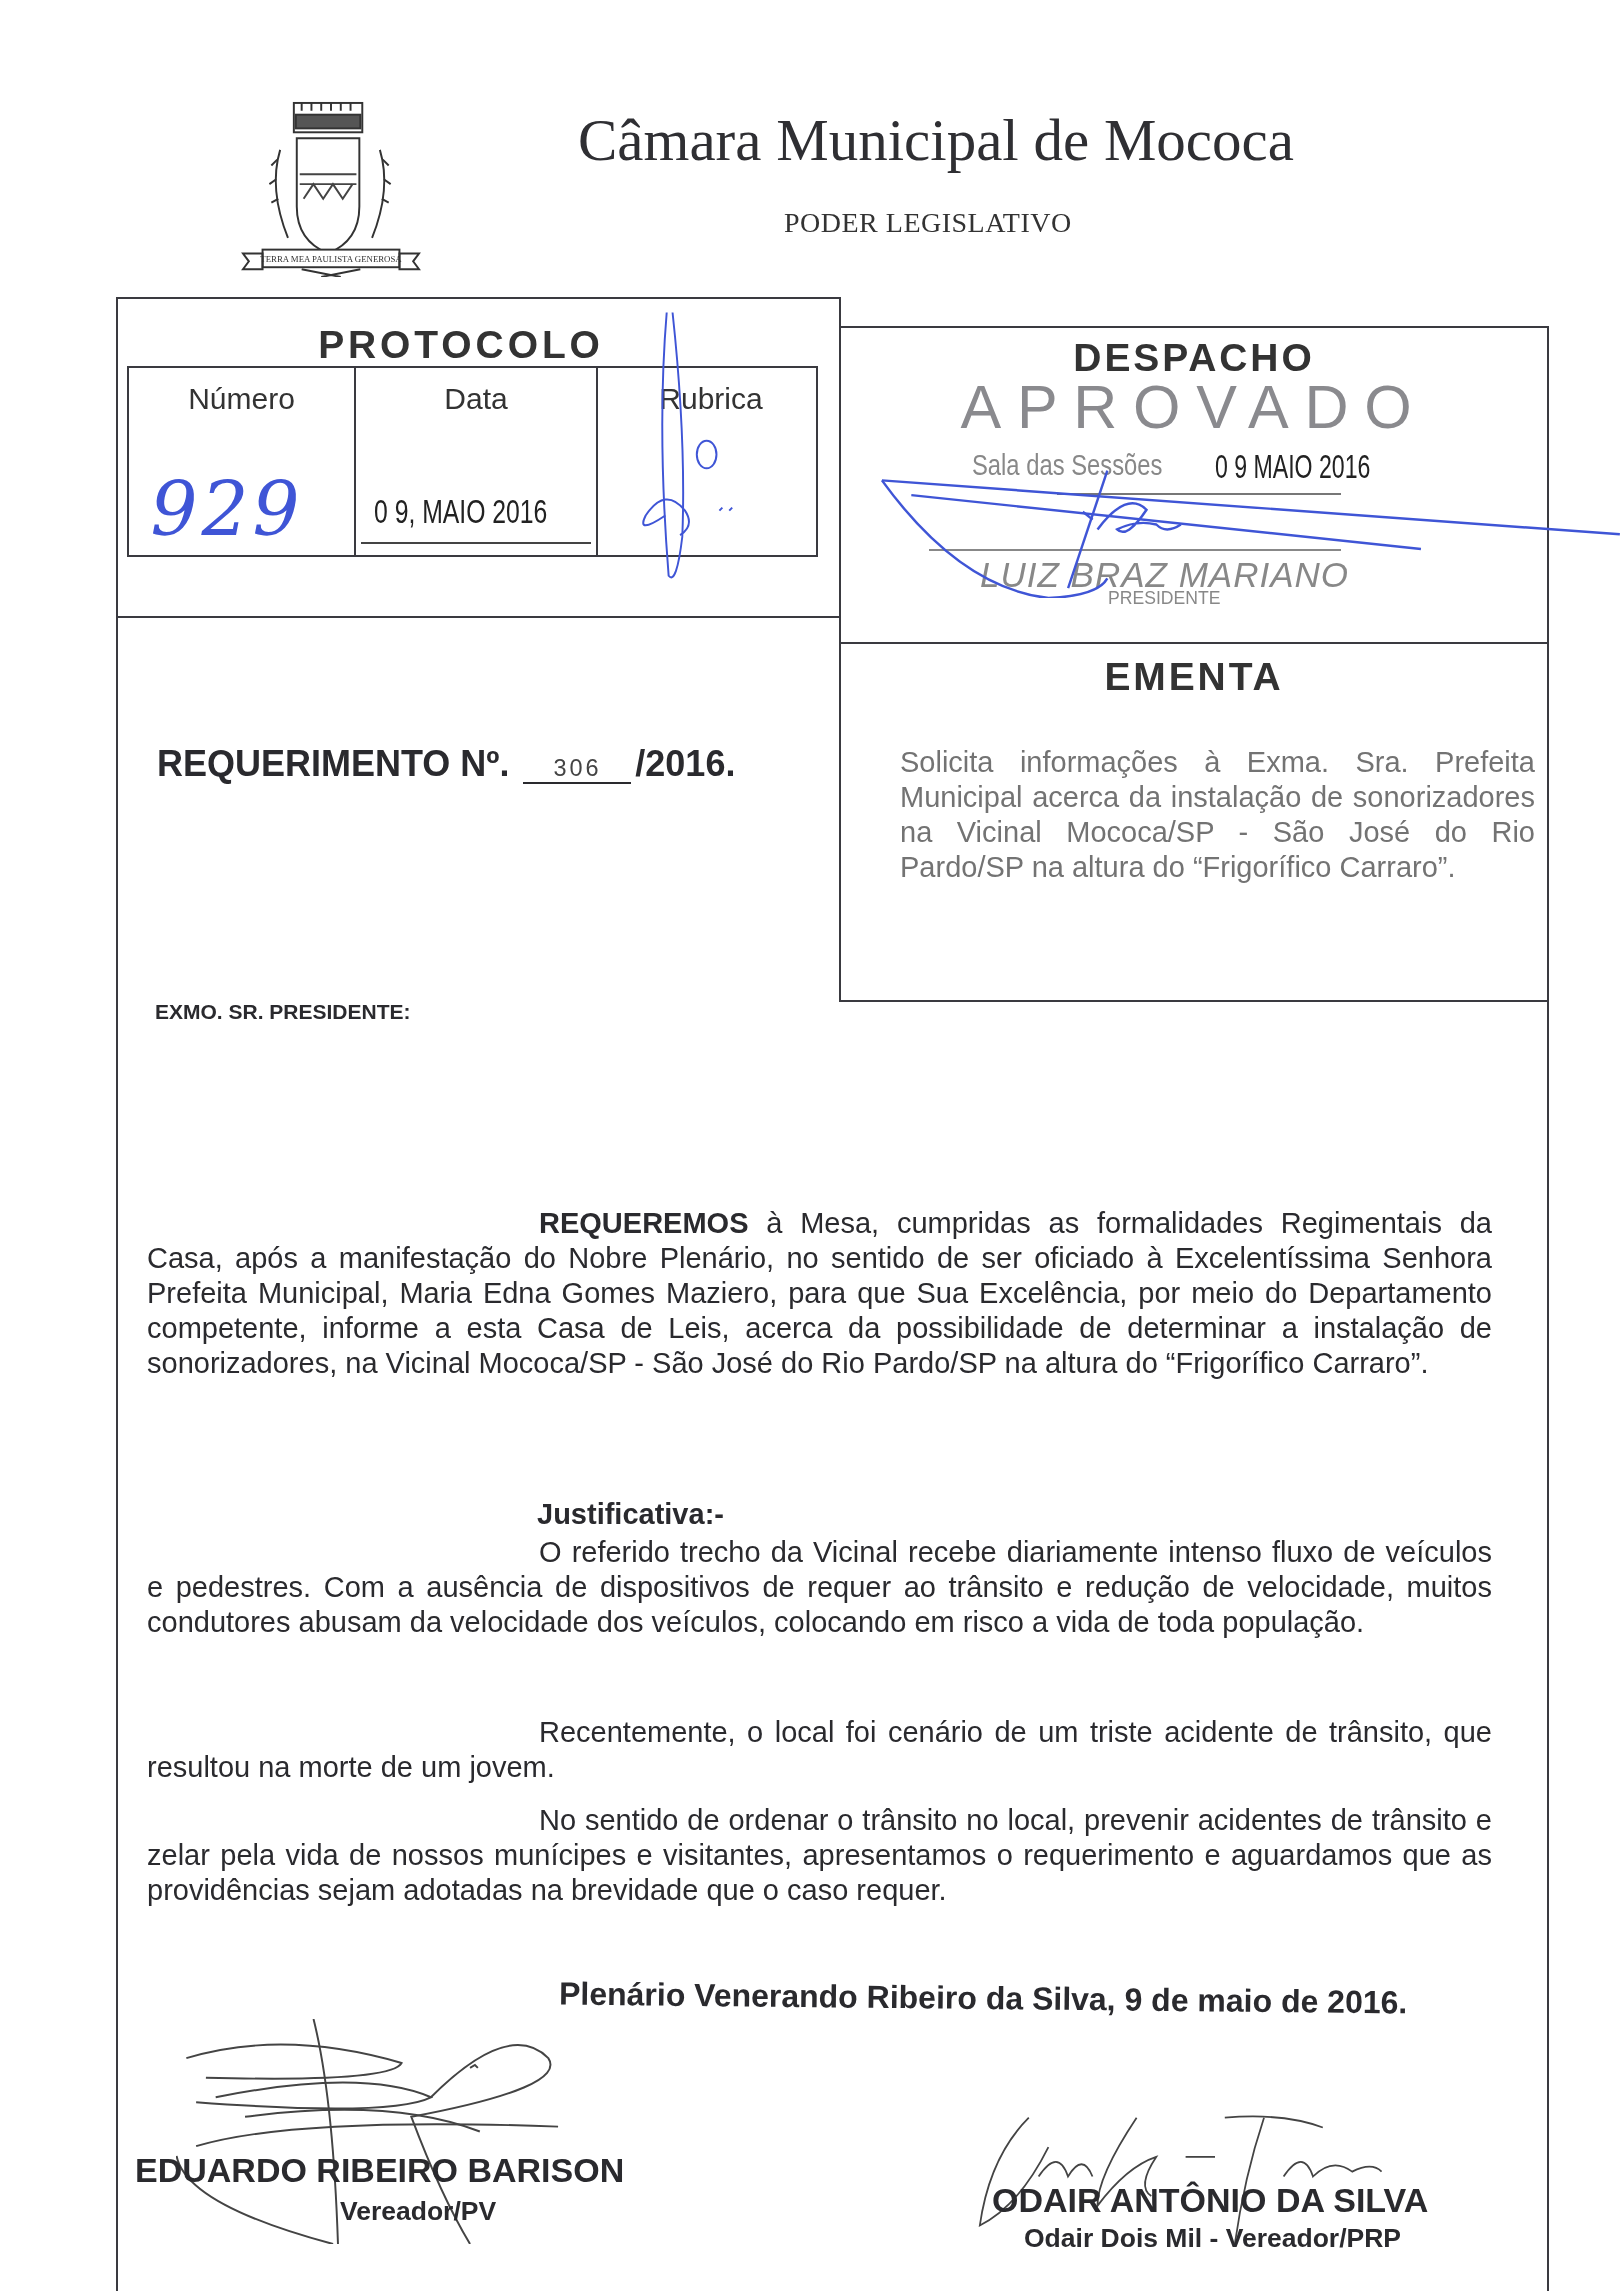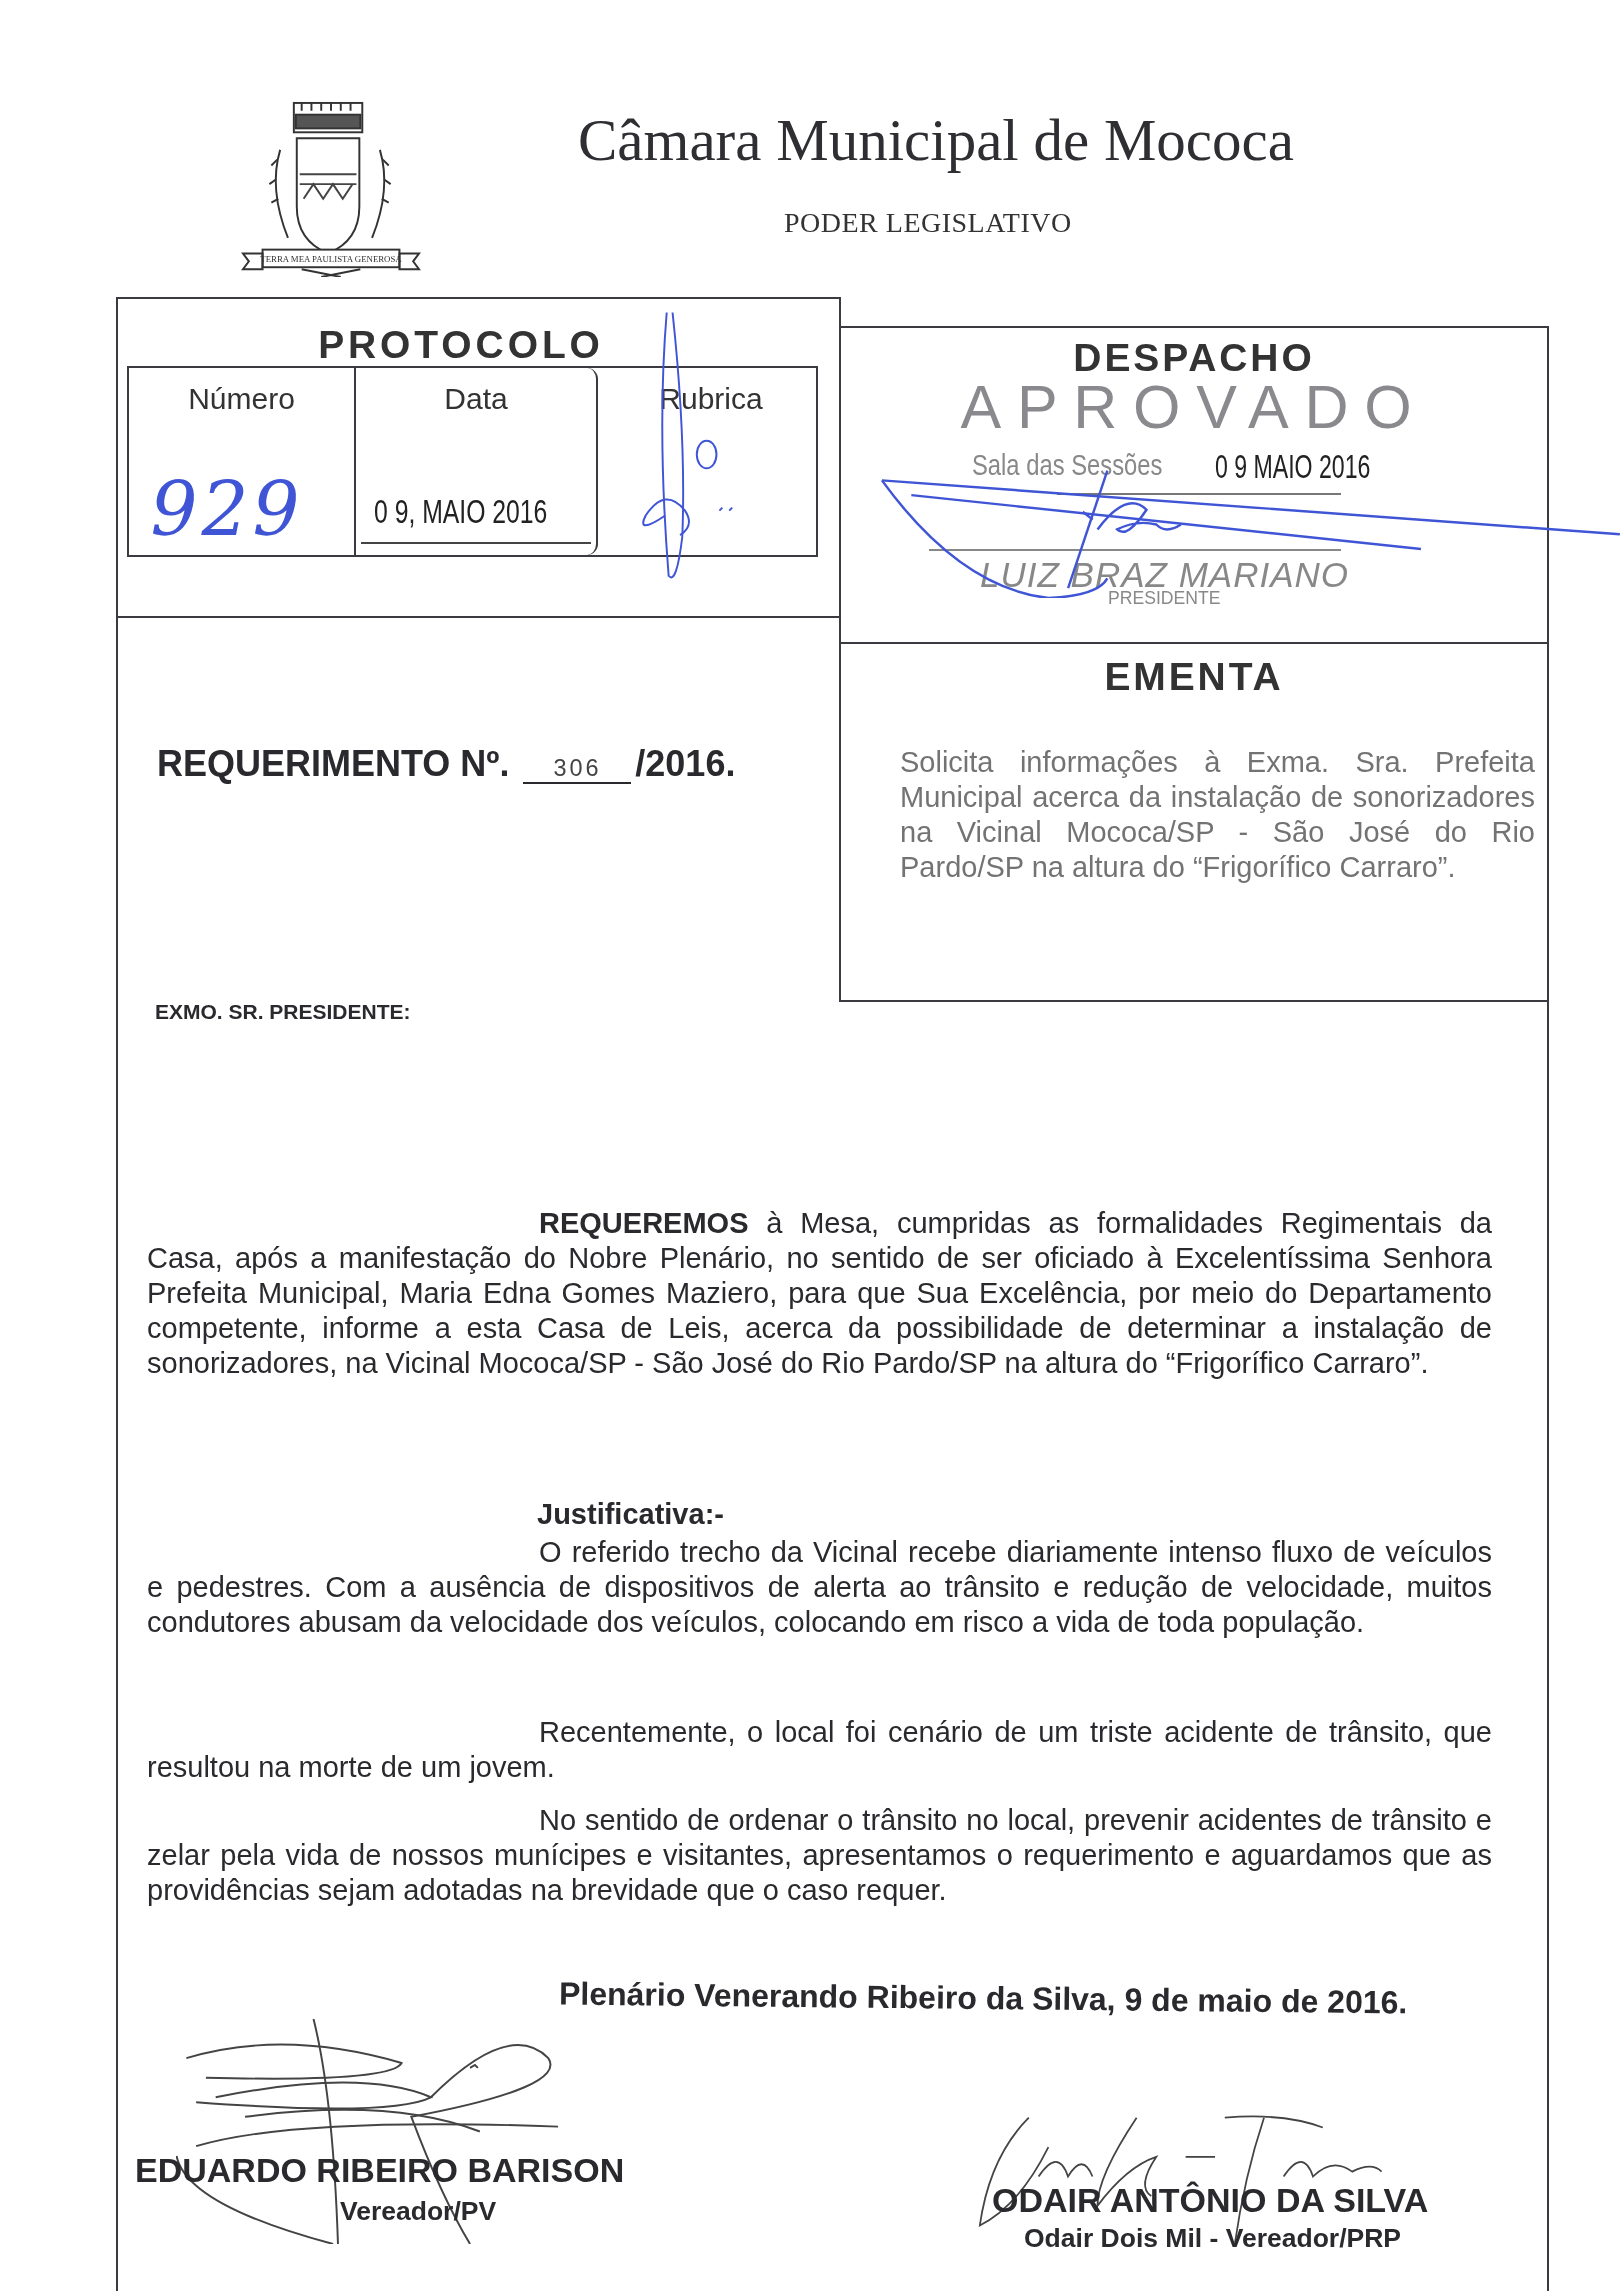--- a/index.html
+++ b/index.html
@@ -24,21 +24,21 @@
   .frame-sep-left { left: 116px; top: 616px; width: 725px; height: 2px; }
   .frame-sep-right { left: 839px; top: 642px; width: 710px; height: 2px; }
   .frame-ementa-bot { left: 839px; top: 1000px; width: 710px; height: 2px; }
 
   
   .prot-title { left: 118px; top: 323px; width: 686px; text-align: center; font-weight: bold; font-size: 39px; letter-spacing: 3.9px; color: #333; }
   .prot-table { left: 127px; top: 366px; width: 691px; height: 191px; border: 2px solid #3a3a40; display: flex; box-sizing: border-box; }
   .prot-cell { border-right: 2px solid #3a3a40; position: relative; }
   .prot-cell:last-child { border-right: none; margin-left: 8px; }
   .prot-cell .hdr { position: absolute; top: 13.7px; width: 100%; text-align: center; font-size: 30px; color: #333; }
-  .c1 { width: 225px; } .c2 { width: 240px; border-radius: 11px; } .c3 { flex: 1; }
+  .c1 { width: 225px; } .c2 { width: 240px; } .c3 { flex: 1; }
   .hand { color: #3f55d6; font-family: "DejaVu Serif", serif; font-style: italic; }
   .prot-num { position: absolute; left: 21.6px; top: 98px; font-size: 74px; letter-spacing: 3.9px; }
   .prot-date { position: absolute; left: 17.6px; top: 125px; font-family: "Liberation Sans Narrow","Liberation Sans", sans-serif; font-size: 33px; transform: scaleX(0.75); transform-origin: left; color: #222; white-space: nowrap; }
   .prot-date-line { position: absolute; left: 4.9px; right: 4.9px; top: 174px; height: 2px; background: #444; }
   .rubrica-sig { position: absolute; left: 19.6px; top: 59px; }
   .rubrica-loop { left: 655px; top: 312px; width: 39px; height: 274px; }
 
   
   .desp-title { left: 841px; top: 336px; width: 706px; text-align: center; font-weight: bold; font-size: 39px; letter-spacing: 2.9px; color: #333; }
   .aprovado { left: 841px; top: 372px; width: 706px; text-align: center; font-size: 61px; letter-spacing: 15.7px; color: #8a8a8e; font-weight: normal; }
@@ -162,21 +162,21 @@
   <span>REQUERIMENTO Nº.</span>
   <span class="req-num">306</span><span>/2016.</span>
 </div>
 <div class="abs exmo">EXMO. SR. PRESIDENTE:</div>
 
 <div class="abs body-text p1">
   <span class="indent"></span><span class="bold">REQUEREMOS</span><span> à Mesa, cumpridas as formalidades Regimentais da Casa, após a manifestação do Nobre Plenário, no sentido de ser oficiado à Excelentíssima Senhora Prefeita Municipal, Maria Edna Gomes Maziero, para que Sua Excelência, por meio do Departamento competente, informe a esta Casa de Leis, acerca da possibilidade de determinar a instalação de sonorizadores, na Vicinal Mococa/SP - São José do Rio Pardo/SP na altura do “Frigorífico Carraro”.</span>
 </div>
 <div class="abs justif">Justificativa:-</div>
 <div class="abs body-text p2">
-  <span class="indent"></span><span>O referido trecho da Vicinal recebe diariamente intenso fluxo de veículos e pedestres. Com a ausência de dispositivos de alerta ao trânsito e redução de velocidade, muitos condutores abusam da velocidade dos veículos, colocando em risco a vida de toda população.</span>
+  <span class="indent"></span><span>O referido trecho da Vicinal recebe diariamente intenso fluxo de veículos e pedestres. Com a ausência de dispositivos de requer ao trânsito e redução de velocidade, muitos condutores abusam da velocidade dos veículos, colocando em risco a vida de toda população.</span>
 </div>
 <div class="abs body-text p3">
   <span class="indent"></span><span>Recentemente, o local foi cenário de um triste acidente de trânsito, que resultou na morte de um jovem.</span>
 </div>
 <div class="abs body-text p4">
   <span class="indent"></span><span>No sentido de ordenar o trânsito no local, prevenir acidentes de trânsito e zelar pela vida de nossos munícipes e visitantes, apresentamos o requerimento e aguardamos que as providências sejam adotadas na brevidade que o caso requer.</span>
 </div>
 
 <div class="abs closing">Plenário Venerando Ribeiro da Silva, 9 de maio de 2016.</div>
 

